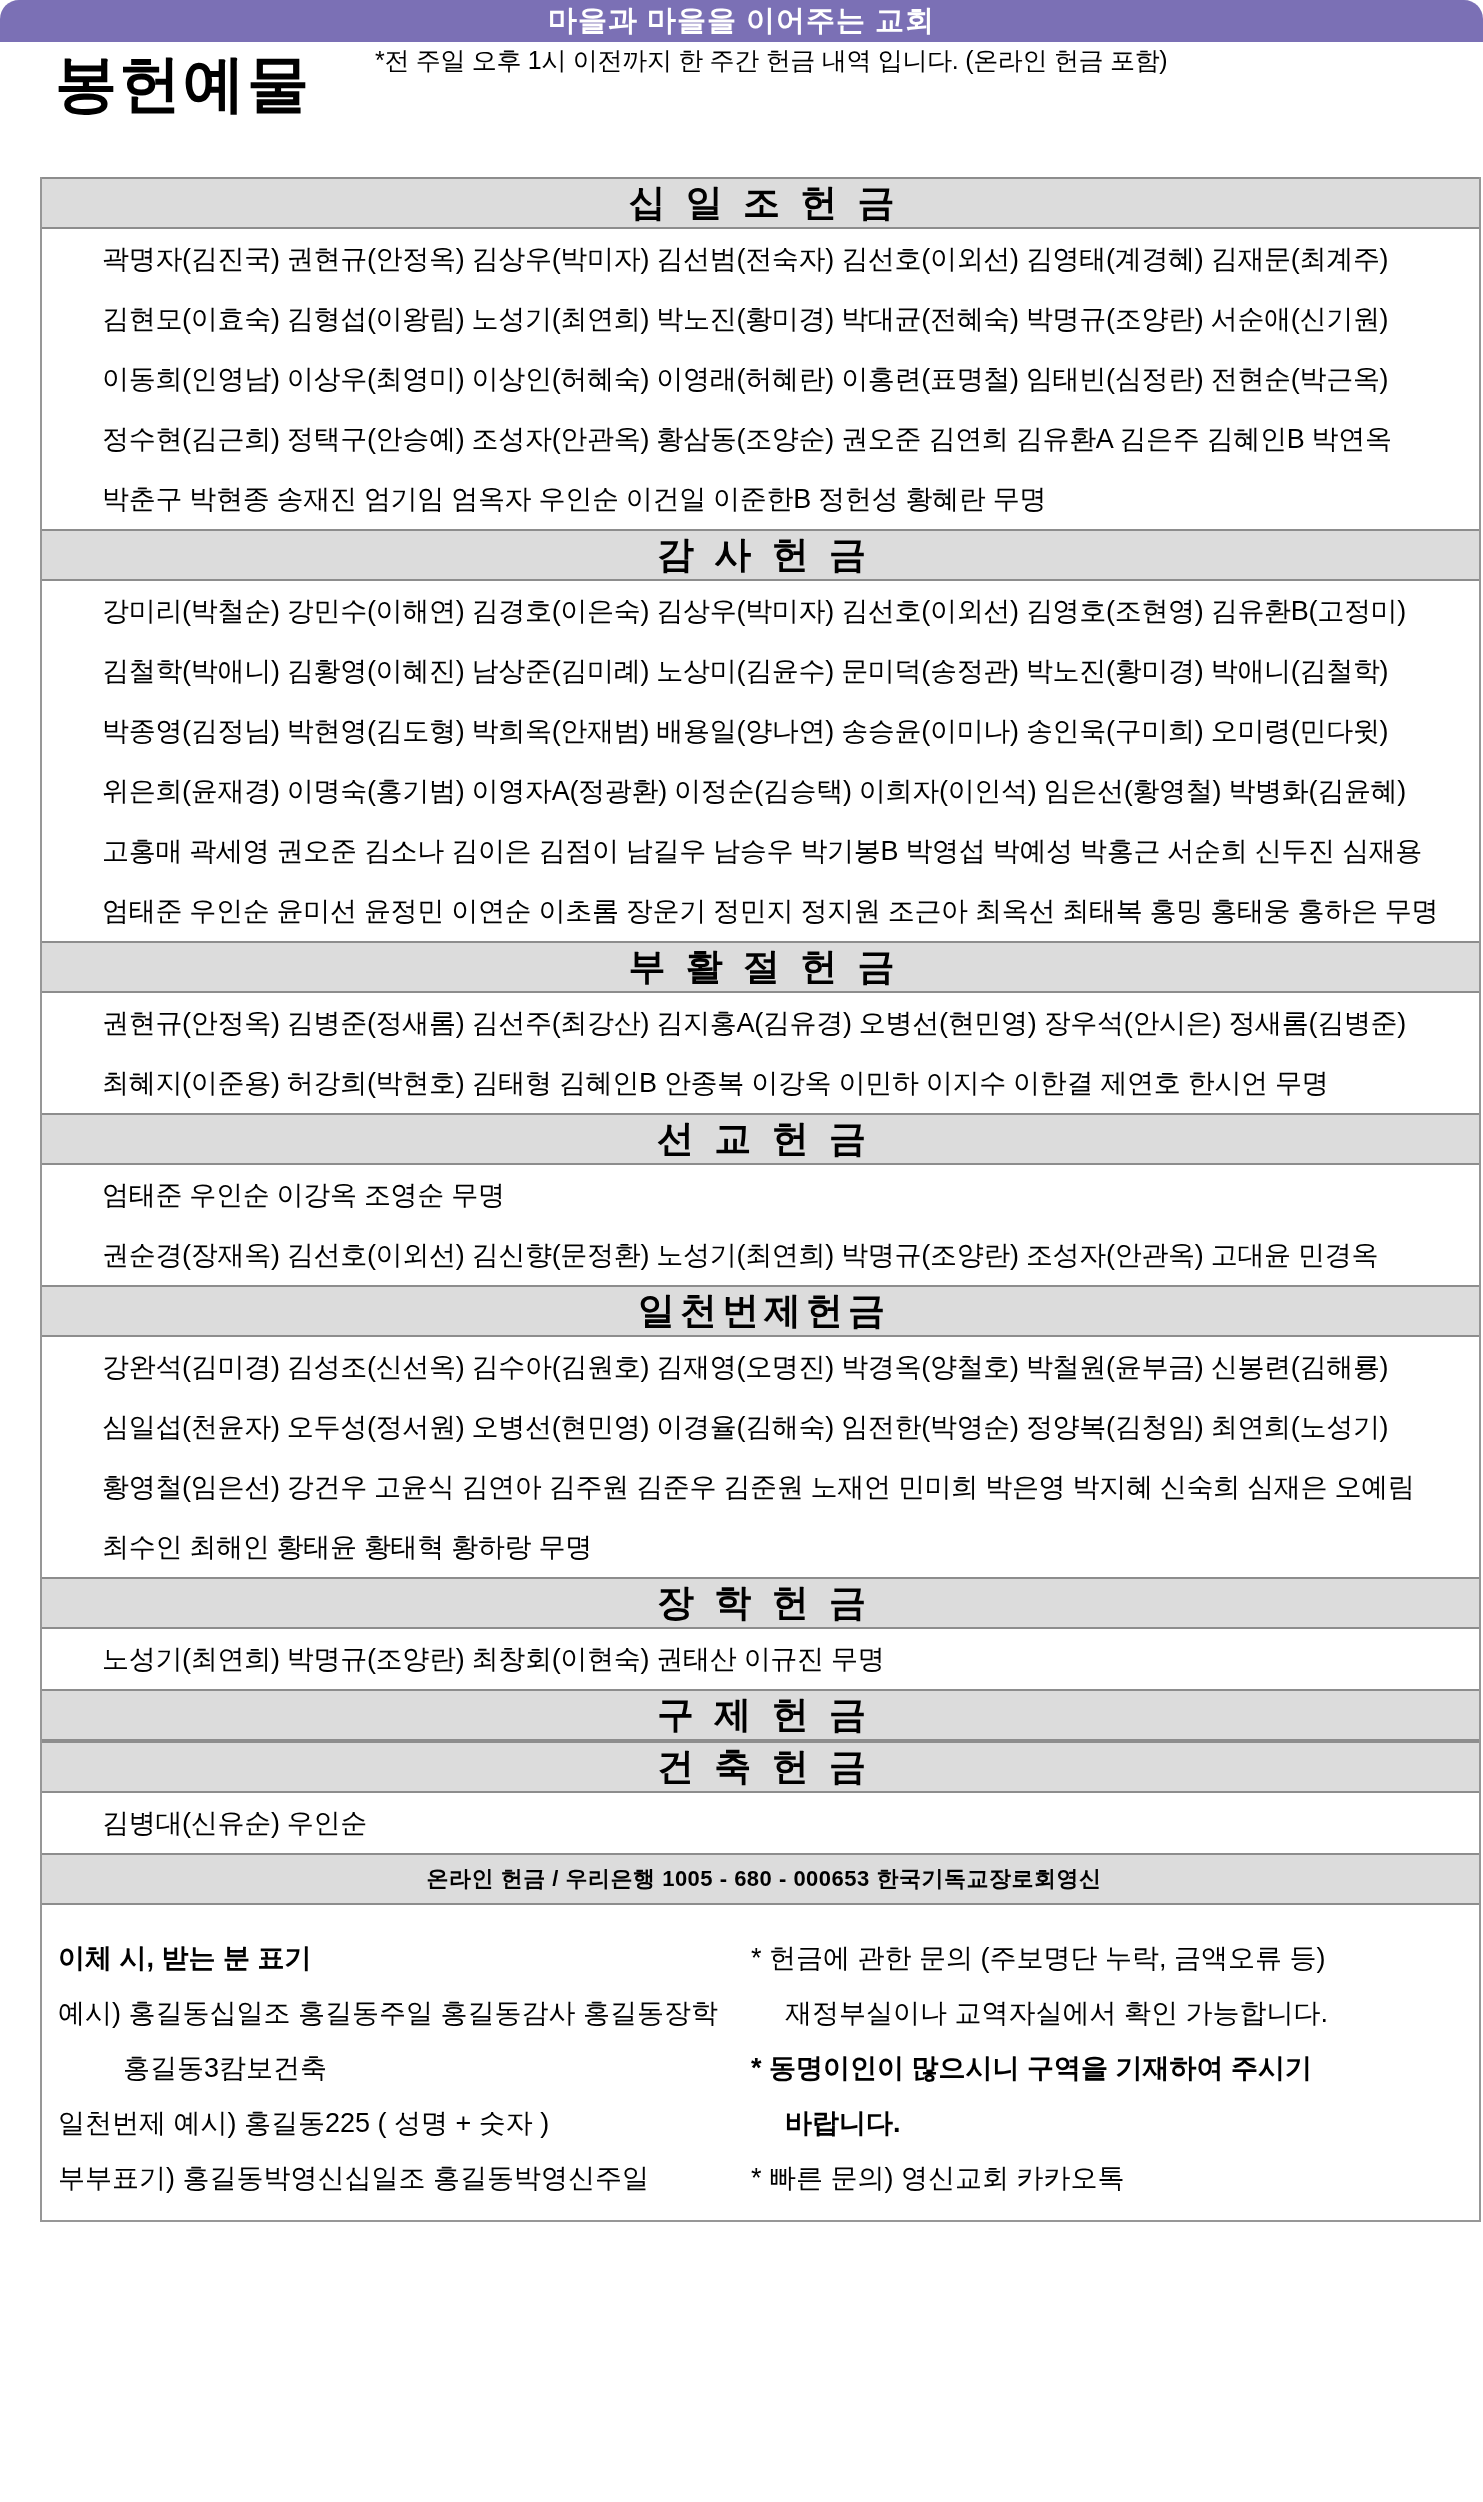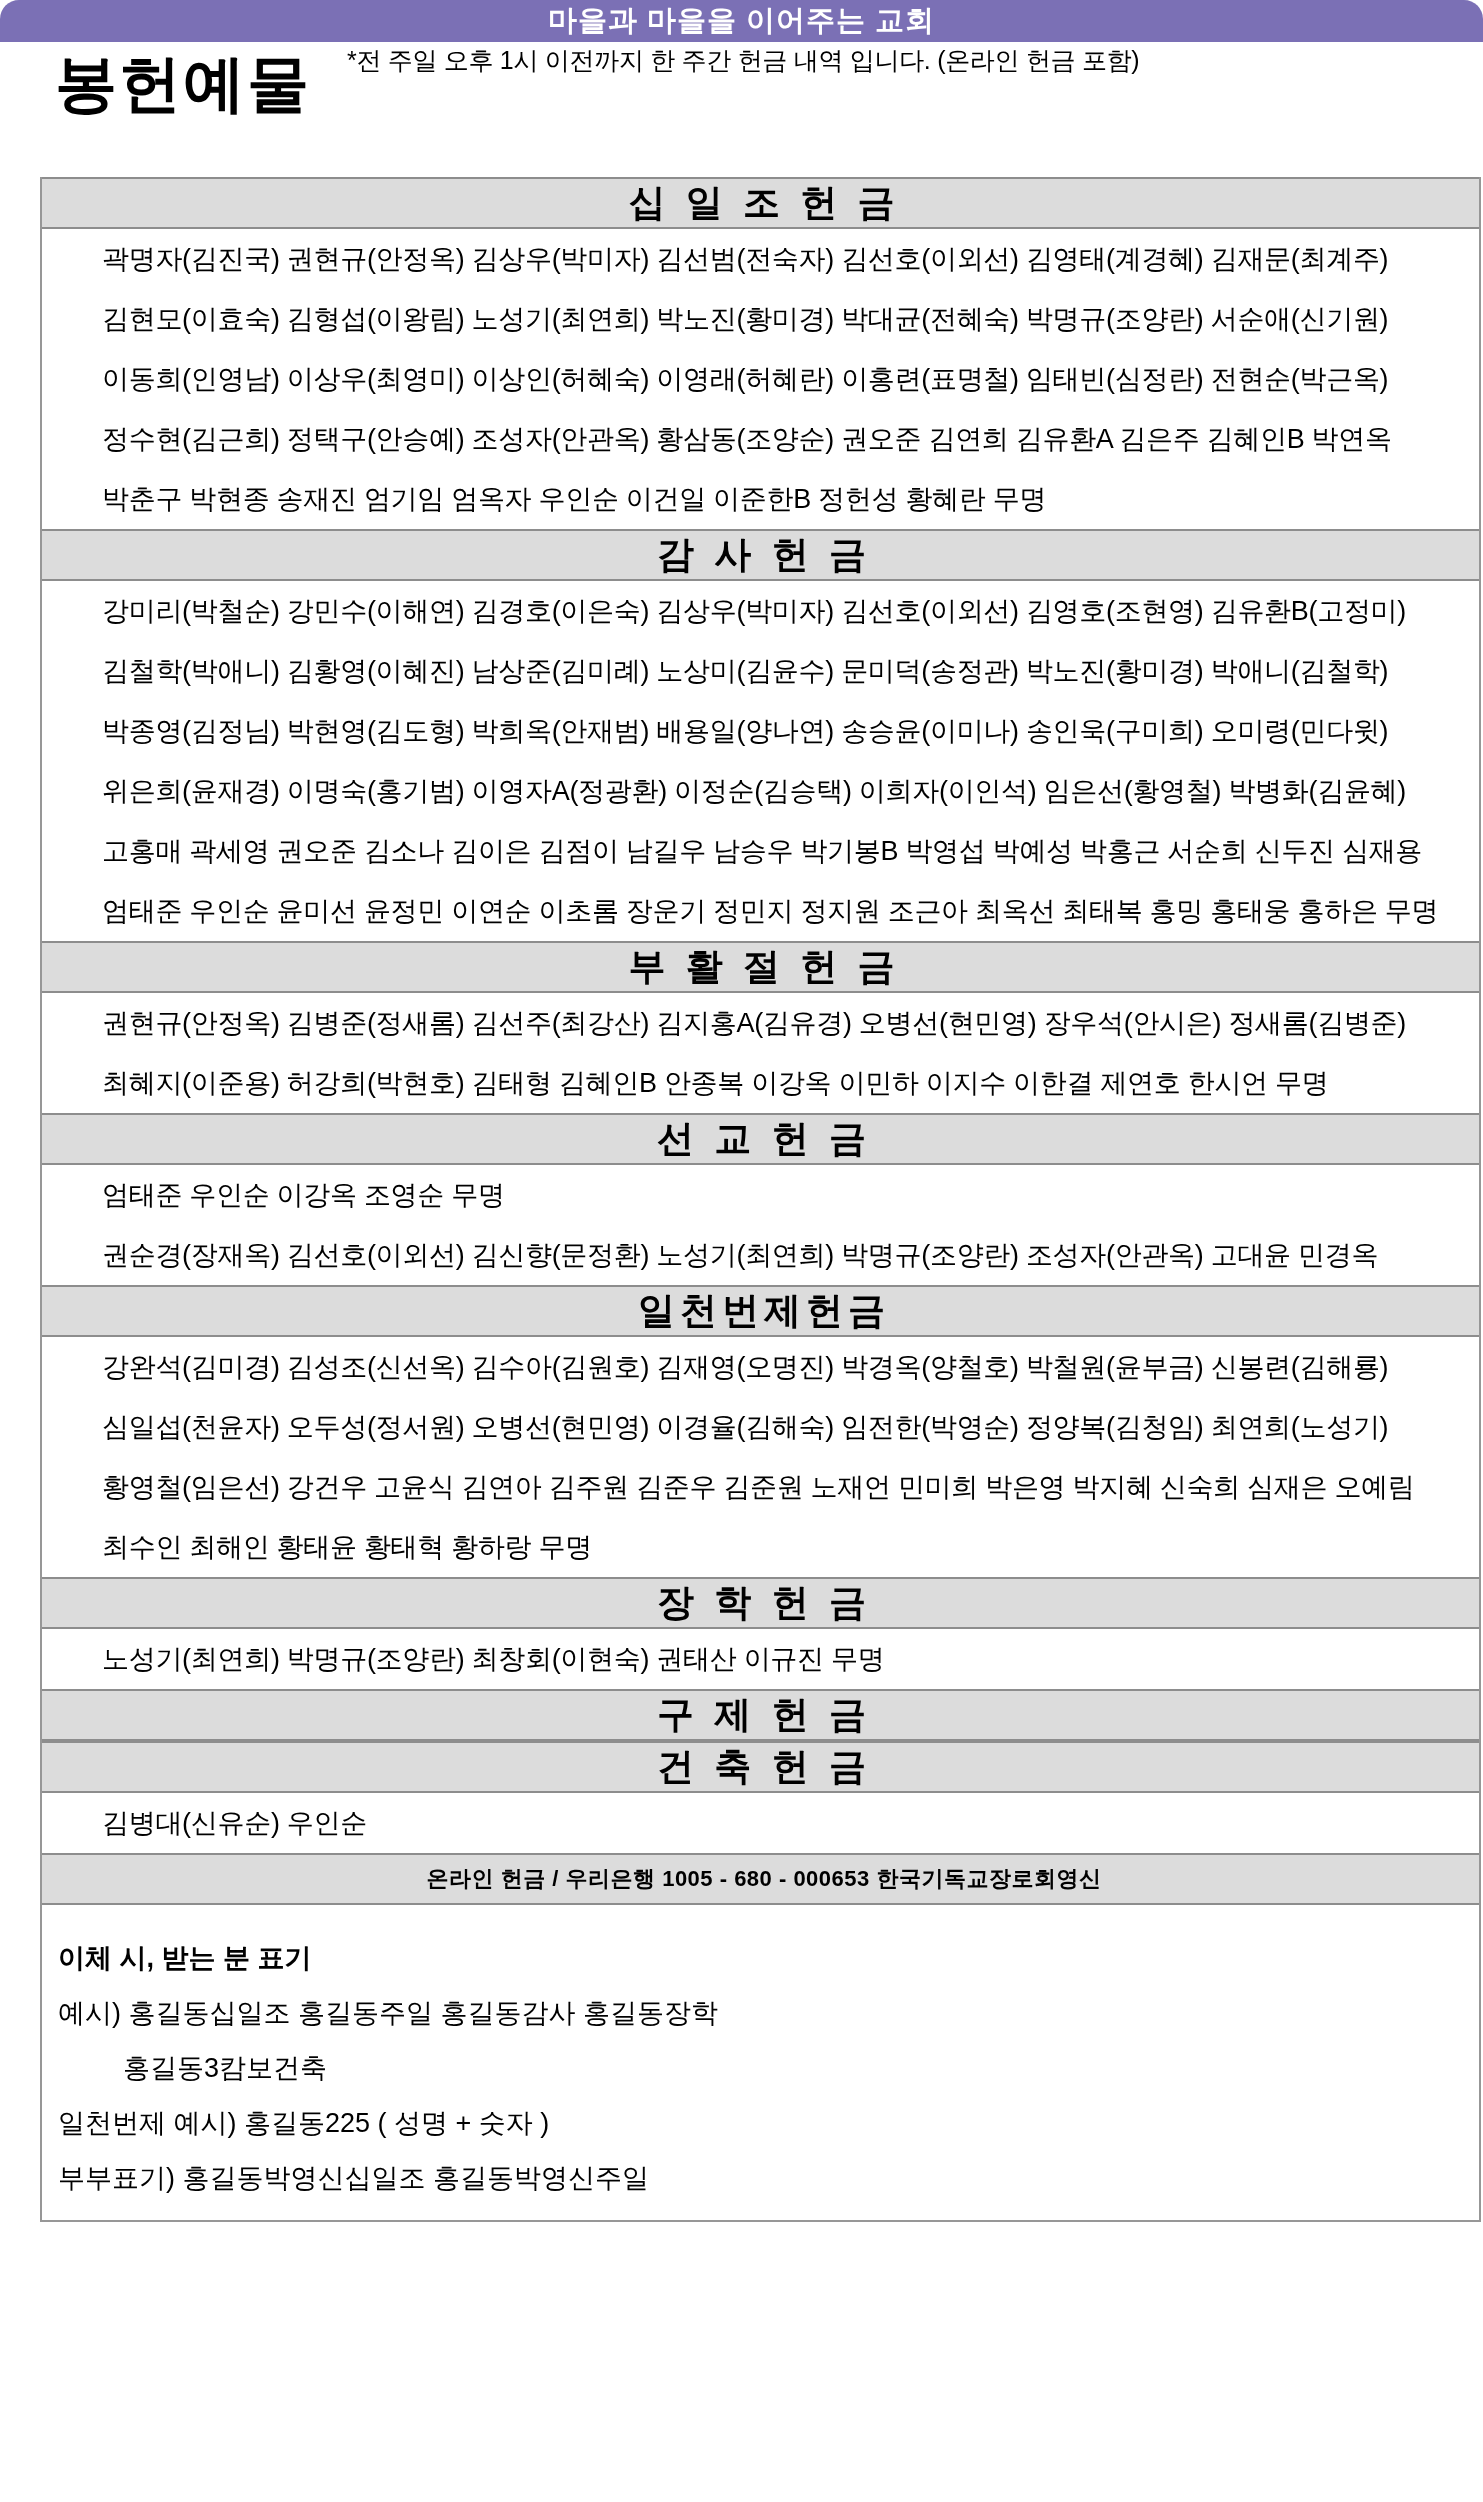--- a/index.html
+++ b/index.html
@@ -32,21 +32,21 @@
     padding-left: 55px;
   }
   .title {
     font-size: 62px;
     font-weight: 800;
     letter-spacing: 2px;
     white-space: nowrap;
   }
   .note {
     font-size: 25px;
-    margin-left: 36px;
+    margin-left: 64px;
     margin-top: 2px;
     letter-spacing: -0.3px;
     white-space: nowrap;
   }
   .offering-table {
     margin-left: 40px;
     width: 1441px;
     border-left: 2px solid #979797;
     border-right: 2px solid #979797;
     border-bottom: 2px solid #979797;
@@ -183,18 +183,25 @@
     </div>
 
     <div class="footer">
       <div class="fcol left">
         <div class="fline bold">이체 시, 받는 분 표기</div>
         <div class="fline">예시) 홍길동십일조 홍길동주일 홍길동감사 홍길동장학</div>
         <div class="fline indent">홍길동3캄보건축</div>
         <div class="fline">일천번제 예시) 홍길동225 ( 성명 + 숫자 )</div>
         <div class="fline">부부표기) 홍길동박영신십일조 홍길동박영신주일</div>
       </div>
+      <div class="fcol right">
+        <div class="fline">* 헌금에 관한 문의 (주보명단 누락, 금액오류 등)</div>
+        <div class="fline indent2">재정부실이나 교역자실에서 확인 가능합니다.</div>
+        <div class="fline bold">* 동명이인이 많으시니 구역을 기재하여 주시기</div>
+        <div class="fline bold indent2">바랍니다.</div>
+        <div class="fline">* 빠른 문의) 영신교회 카카오톡</div>
+      </div>
     </div>
 
   </div>
 
 </div>
 
 
 </body></html>

